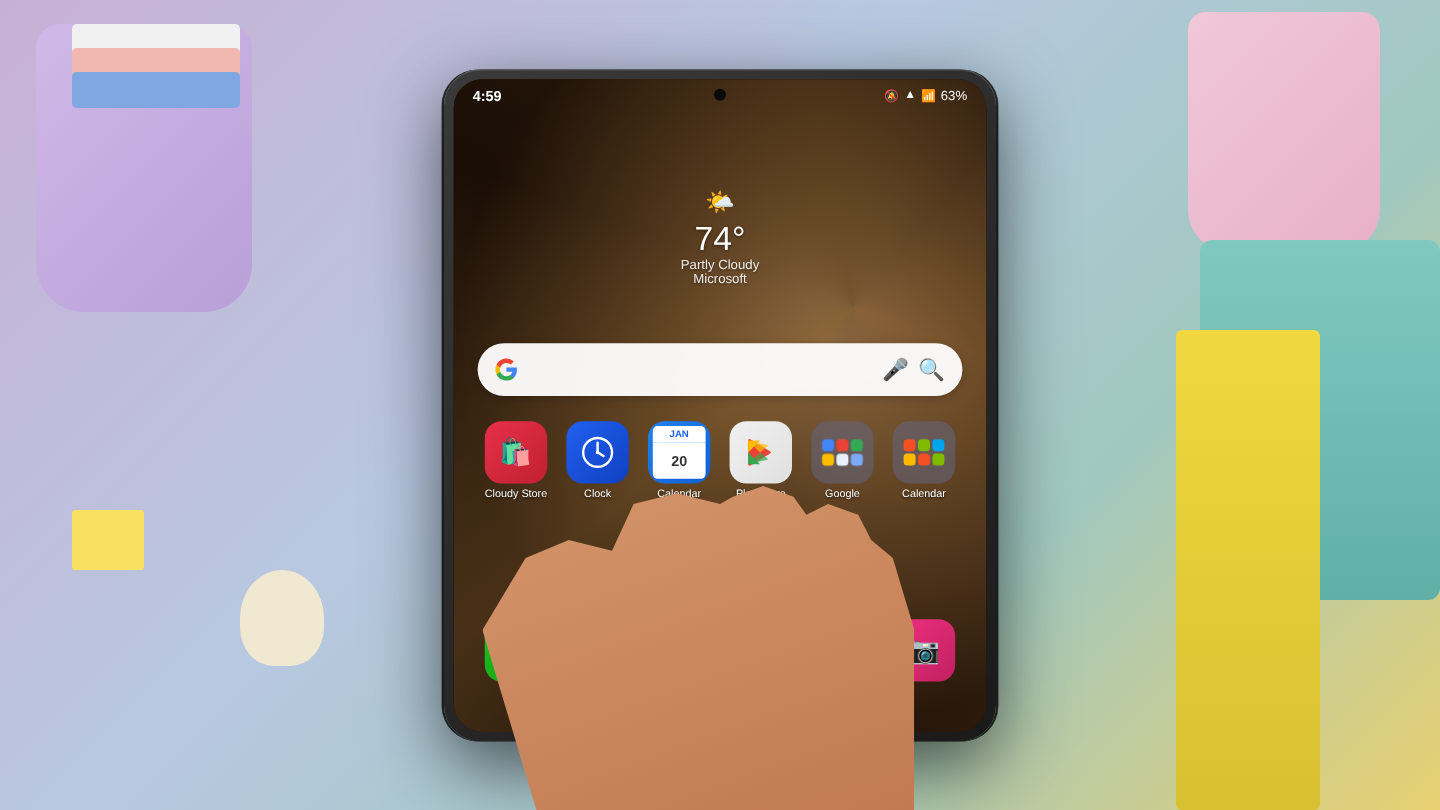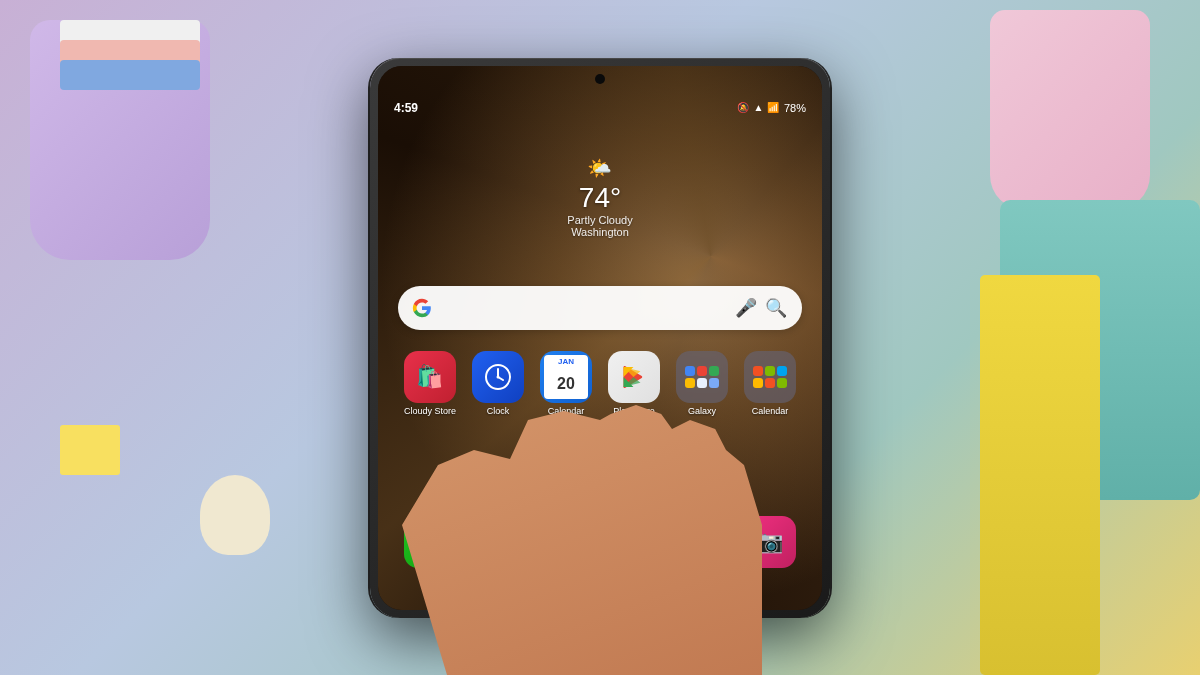--- a/index.html
+++ b/index.html
@@ -151,21 +151,20 @@
     
     .status-bar {
       position: absolute;
       top: 0; left: 0; right: 0;
       height: 28px;
       display: flex;
       align-items: center;
       justify-content: space-between;
       padding: 0 16px;
       z-index: 10;
-      margin-top: 28px;
     }
 
     .status-time {
       color: white;
       font-size: 12px;
       font-weight: 600;
     }
 
     .status-icons {
       display: flex;
@@ -442,30 +441,30 @@
 
       <div class="camera-cutout"></div>
 
       <div class="status-bar">
         <span class="status-time">4:59</span>
         <div class="status-icons">
           <span style="font-size:10px;">🔕</span>
           <span style="font-size:10px;">▲</span>
           <span style="font-size:10px;">📶</span>
           <span class="status-battery">
-            <span>78%</span>
+            <span>63%</span>
           </span>
         </div>
       </div>
 
       <div class="weather-widget">
         <div class="weather-icon">🌤️</div>
         <div class="weather-temp">74°</div>
         <div class="weather-desc">Partly Cloudy</div>
-        <div class="weather-desc">Washington</div>
+        <div class="weather-desc">Microsoft</div>
       </div>
 
       <div class="search-bar">
 
         <svg class="google-g" viewBox="0 0 24 24">
           <path d="M22.56 12.25c0-.78-.07-1.53-.2-2.25H12v4.26h5.92c-.26 1.37-1.04 2.53-2.21 3.31v2.77h3.57c2.08-1.92 3.28-4.74 3.28-8.09z" fill="#4285F4"></path>
           <path d="M12 23c2.97 0 5.46-.98 7.28-2.66l-3.57-2.77c-.98.66-2.23 1.06-3.71 1.06-2.86 0-5.29-1.93-6.16-4.53H2.18v2.84C3.99 20.53 7.7 23 12 23z" fill="#34A853"></path>
           <path d="M5.84 14.09c-.22-.66-.35-1.36-.35-2.09s.13-1.43.35-2.09V7.07H2.18C1.43 8.55 1 10.22 1 12s.43 3.45 1.18 4.93l2.85-2.22.81-.62z" fill="#FBBC05"></path>
           <path d="M12 5.38c1.62 0 3.06.56 4.21 1.64l3.15-3.15C17.45 2.09 14.97 1 12 1 7.7 1 3.99 3.47 2.18 7.07l3.66 2.84c.87-2.6 3.3-4.53 6.16-4.53z" fill="#EA4335"></path>
         </svg>
@@ -493,21 +492,21 @@
             </svg>
           </div>
           <span class="app-label">Clock</span>
         </div>
 
         <div class="app-item">
           <div class="app-icon icon-calendar" style="flex-direction:column; padding:4px;">
             <div style="background:white;width:100%;text-align:center;font-size:8px;color:#2060f0;font-weight:bold;border-radius:4px 4px 0 0;line-height:14px;">
               <span>JAN</span>
             </div>
-            <div style="background:white;width:100%;text-align:center;font-size:16px;color:#333;font-weight:bold;flex:1;display:flex;align-items:center;justify-content:center;border-radius:0 0 4px 4px;">
+            <div style="background:white;width:100%;text-align:center;font-size:12px;color:#333;font-weight:bold;flex:1;display:flex;align-items:center;justify-content:center;border-radius:0 0 4px 4px;">
               <span>20</span>
             </div>
           </div>
           <span class="app-label">Calendar</span>
         </div>
 
         <div class="app-item">
           <div class="app-icon icon-play-store">
             <svg width="28" height="28" viewBox="0 0 24 24">
               <path d="M3,20.5v-17c0-0.83,0.94-1.3,1.6-0.8l14,8.5c0.6,0.36,0.6,1.24,0,1.6l-14,8.5C3.94,21.8,3,21.33,3,20.5z" fill="#EA4335"></path>
@@ -524,21 +523,21 @@
           <div class="app-icon icon-folder" style="background:rgba(100,100,120,0.6); backdrop-filter:blur(4px);">
             <div class="folder-inner">
               <div class="folder-dot" style="background:#4285f4;"></div>
               <div class="folder-dot" style="background:#ea4335;"></div>
               <div class="folder-dot" style="background:#34a853;"></div>
               <div class="folder-dot" style="background:#fbbc04;"></div>
               <div class="folder-dot" style="background:#e8f0fe;"></div>
               <div class="folder-dot" style="background:#7baaf7;"></div>
             </div>
           </div>
-          <span class="app-label">Galaxy</span>
+          <span class="app-label">Google</span>
         </div>
 
         <div class="app-item">
           <div class="app-icon icon-folder" style="background:rgba(100,100,120,0.6);">
             <div class="folder-inner">
               <div class="folder-dot" style="background:#f25022;"></div>
               <div class="folder-dot" style="background:#7fba00;"></div>
               <div class="folder-dot" style="background:#00a4ef;"></div>
               <div class="folder-dot" style="background:#ffb900;"></div>
               <div class="folder-dot" style="background:#f25022;"></div>

